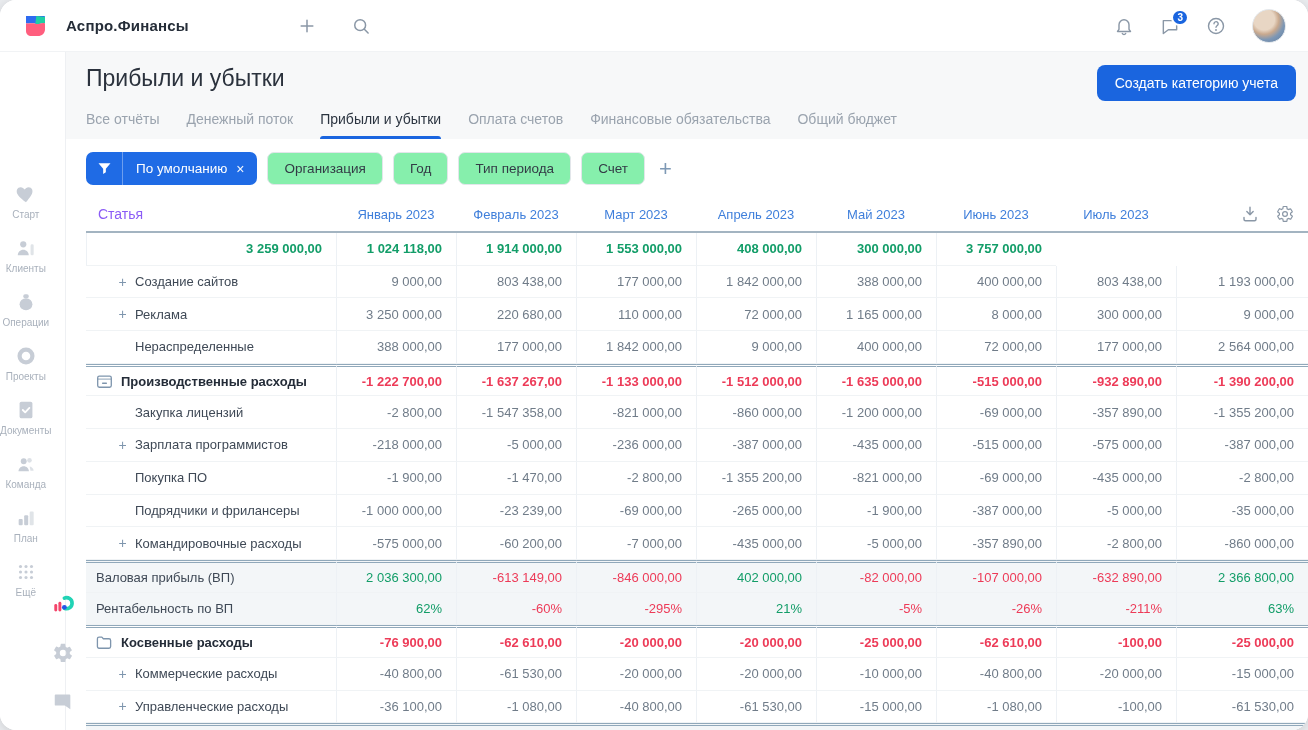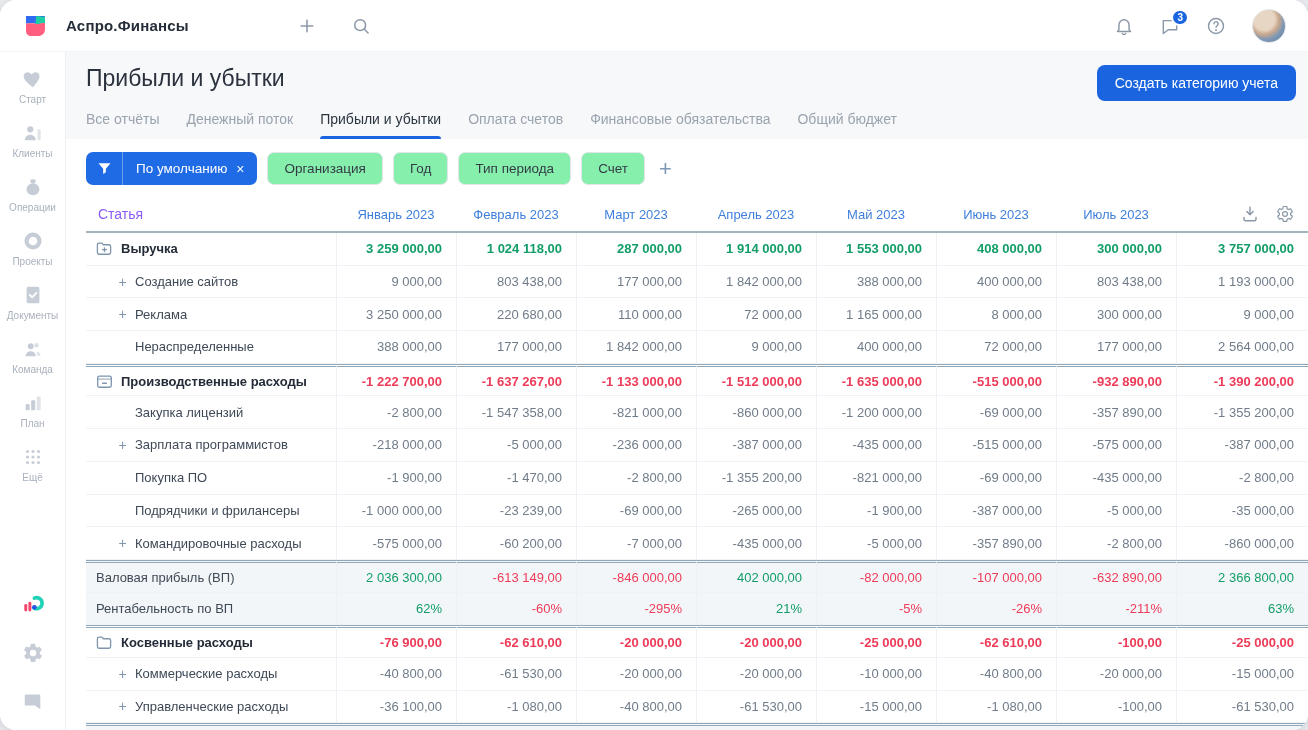--- a/index.html
+++ b/index.html
@@ -13,21 +13,21 @@
   .topbar-ico { width:20px; height:20px; color:#8A97A6; }
   .tb-btn { background:none; border:none; cursor:pointer; display:flex; align-items:center; justify-content:center; }
   .tb-plus { margin-left:100px; }
   .tb-search { margin-left:26px; }
   .topbar-right { margin-left:auto; display:flex; align-items:center; gap:26px; }
   .badge-wrap { position:relative; }
   .badge { position:absolute; top:-7px; right:-9px; min-width:17px; height:17px; border-radius:9px; background:#1A65DF; color:#fff; font-size:10px; font-weight:700; display:flex; align-items:center; justify-content:center; padding:0 4px; border:2px solid #fff; }
   .avatar { width:34px; height:34px; border-radius:50%; background:radial-gradient(circle at 35% 30%, #E8D6C4 0 34%, #C9A98E 48%, #7D97B5 66%, #5E7C9E 100%); border:1px solid #E3E7EB; cursor:pointer; }
 
   
-  .sidebar { position:absolute; top:52px; left:0; bottom:0; width:66px; background:#fff; border-right:1px solid #EEF0F3; display:flex; flex-direction:column; align-items:center; padding-top:16px; z-index:4; }
+  .sidebar { position:absolute; top:52px; left:0; bottom:0; width:66px; background:#fff; border-right:1px solid #EEF0F3; display:flex; flex-direction:row; align-items:center; padding-top:16px; z-index:4; }
   .sb-item { display:flex; flex-direction:column; align-items:center; gap:4px; margin-bottom:17px; cursor:pointer; width:100%; }
   .sb-icon { width:22px; height:22px; color:#C7CDD6; }
   .sb-icon svg { width:22px; height:22px; }
   .sb-label { font-size:10px; color:#A9B1BC; }
   .sb-bottom { margin-top:auto; display:flex; flex-direction:column; align-items:center; gap:26px; padding-bottom:18px; }
   .sb-bottom .sb-icon { cursor:pointer; }
 
   
   .band { position:absolute; top:52px; left:66px; right:0; height:87px; background:#F7F8F9; }
   .page-title { position:absolute; left:20px; top:13px; font-size:23px; font-weight:500; color:#2B323D; }
@@ -259,30 +259,22 @@
           <span class="tool-ico">
             <svg viewBox="0 0 24 24" fill="none" stroke="currentColor" stroke-width="1.6">
                 <path d="M19.4 13c.04-.33.06-.66.06-1s-.02-.67-.06-1l2.1-1.6a.5.5 0 00.12-.64l-2-3.4a.5.5 0 00-.6-.22l-2.5 1a7.6 7.6 0 00-1.7-1l-.38-2.6A.5.5 0 0014 2h-4a.5.5 0 00-.5.42l-.38 2.6c-.6.26-1.18.6-1.7 1l-2.5-1a.5.5 0 00-.6.22l-2 3.4a.5.5 0 00.12.64L4.6 11c-.04.33-.06.66-.06 1s.02.67.06 1l-2.1 1.6a.5.5 0 00-.12.64l2 3.4c.13.22.4.3.6.22l2.5-1c.52.4 1.1.74 1.7 1l.38 2.6c.04.24.25.42.5.42h4c.25 0 .46-.18.5-.42l.38-2.6c.6-.26 1.18-.6 1.7-1l2.5 1c.23.09.5 0 .6-.22l2-3.4a.5.5 0 00-.12-.64L19.4 13z"></path>
                 <circle cx="12" cy="12" r="3.2"></circle>
               </svg>
           </span>
         </div>
       </div>
       <div id="rows">
           <div class="trow section">
-            <div class="cell label-cell">
-              <span class="row-ico"><svg viewBox="0 0 18 16" fill="none" stroke="currentColor" stroke-width="1.4" stroke-linecap="round" stroke-linejoin="round">
-                  <path d="M1.5 4c0-1 .7-1.8 1.7-1.8h3l1.6 1.8h6c1 0 1.7.8 1.7 1.7v6.6c0 1-.8 1.7-1.7 1.7H3.2c-1 0-1.7-.8-1.7-1.7z"></path>
-                  <path d="M9 7.2v4M7 9.2h4"></path>
-                </svg></span>
-              <span>Выручка</span>
-            </div>
             <div class="cell val c-green">3 259 000,00</div>
             <div class="cell val c-green">1 024 118,00</div>
-            <div class="cell val c-green">287 000,00</div>
             <div class="cell val c-green">1 914 000,00</div>
             <div class="cell val c-green">1 553 000,00</div>
             <div class="cell val c-green">408 000,00</div>
             <div class="cell val c-green">300 000,00</div>
             <div class="cell val c-green">3 757 000,00</div>
           </div>
           <div class="trow child">
             <div class="cell label-cell">
               <span class="plus-glyph">+</span>
               <span>Создание сайтов</span>

